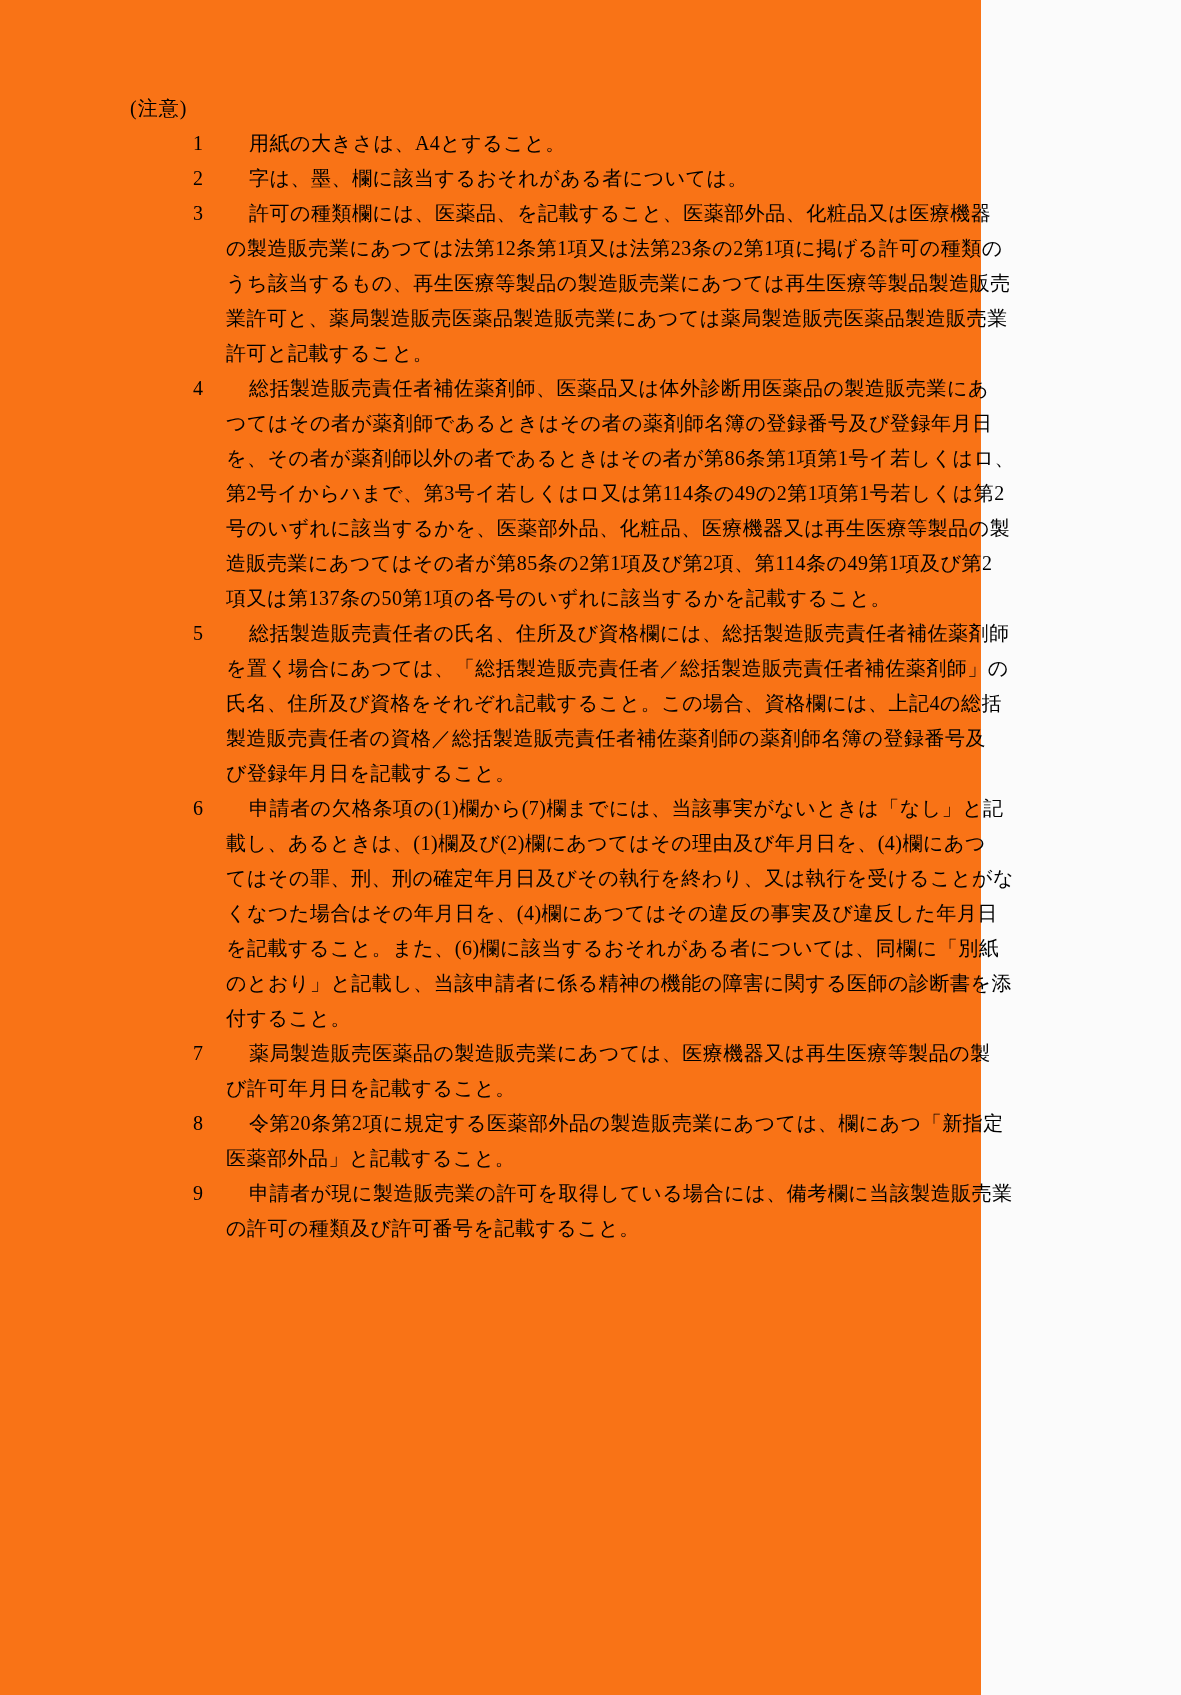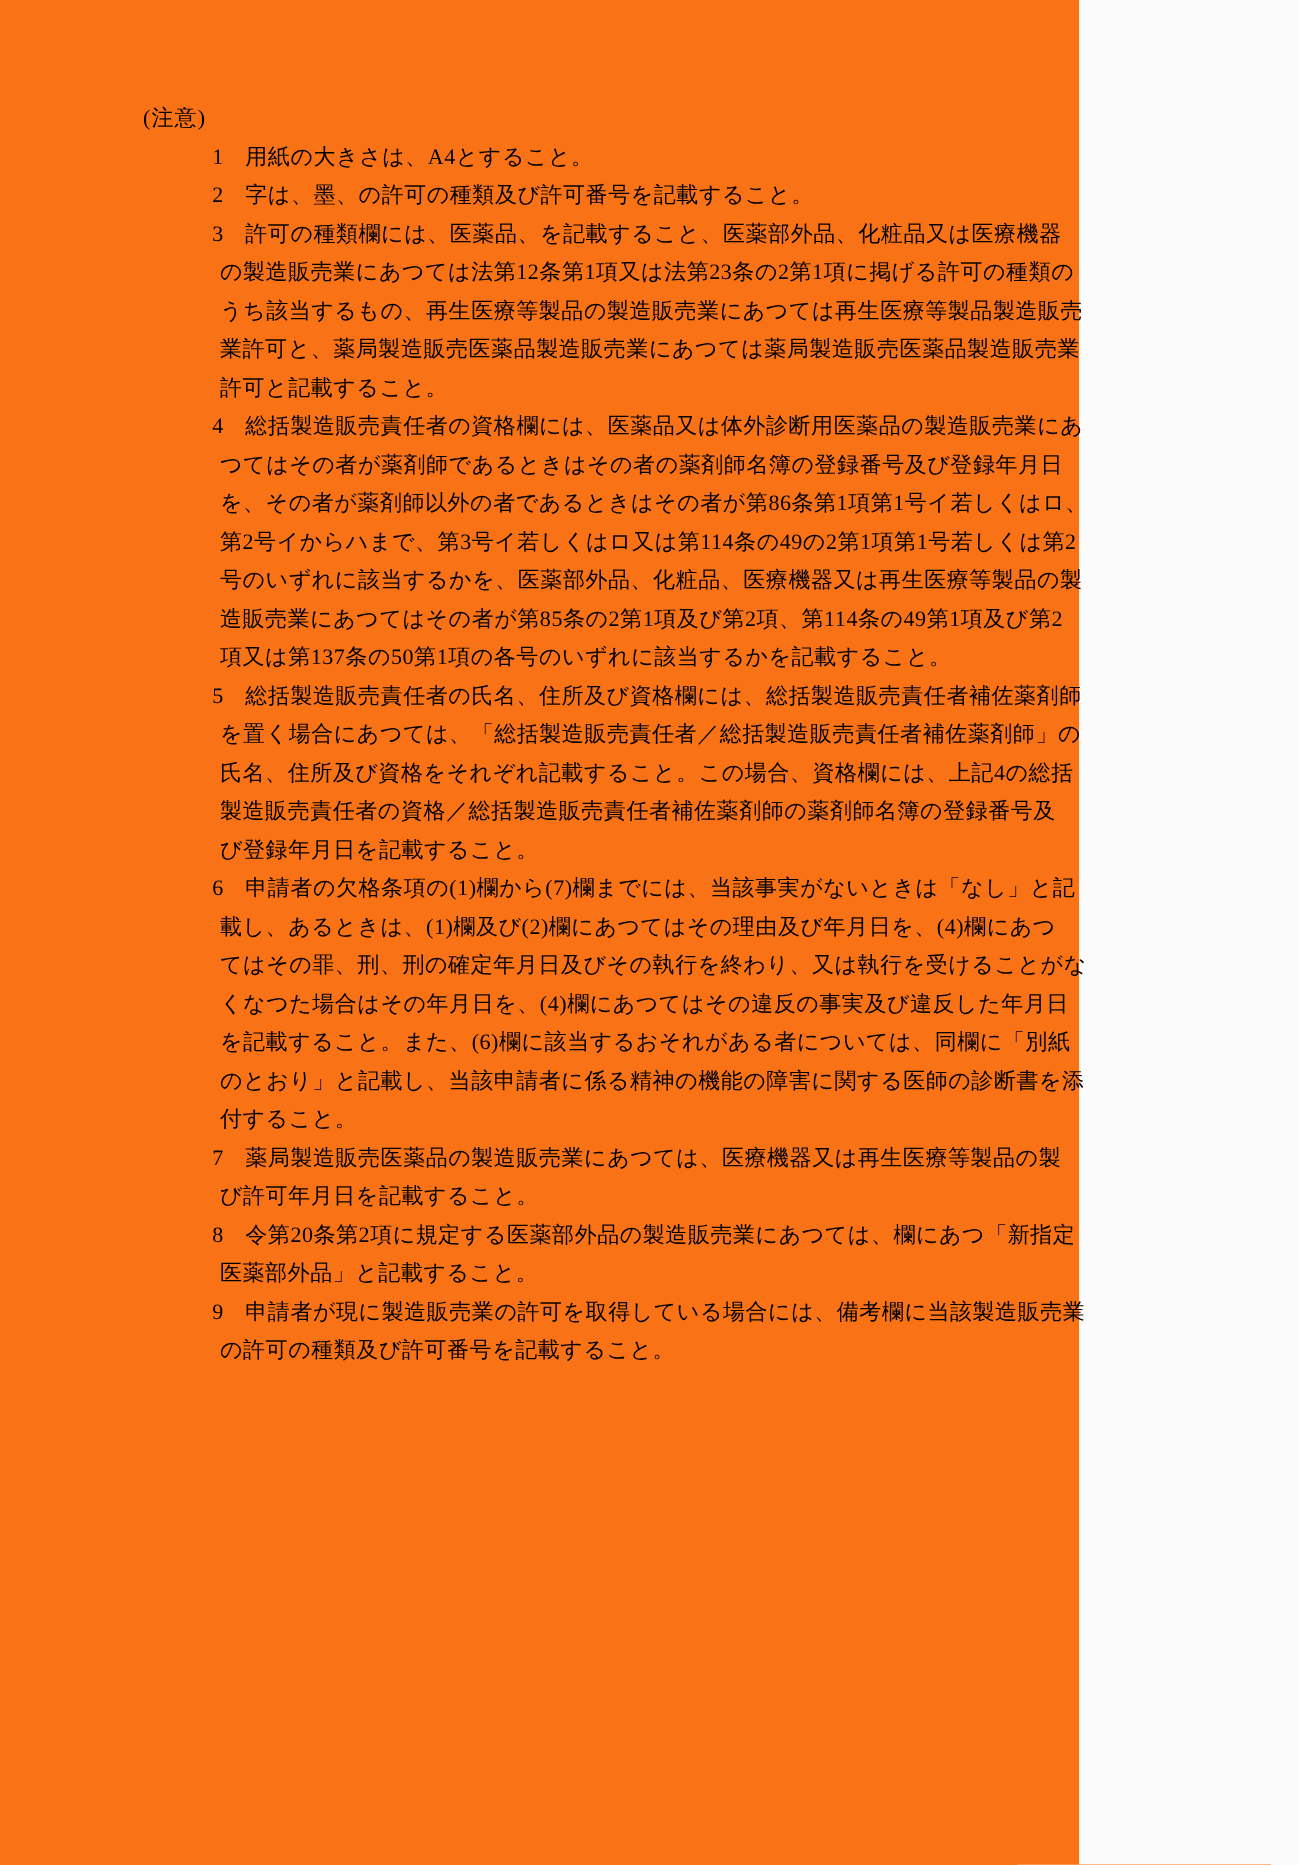--- a/index.html
+++ b/index.html
@@ -42,52 +42,53 @@
     position: absolute;
     left: 63px;
     top: 0;
     font-family: "Liberation Serif", "DejaVu Serif", serif;
   }
   .note-text {
     display: block;
     white-space: pre-line;
     text-indent: 23px;
     letter-spacing: 0.5px;
+    margin-left: 26px;
   }
 </style>
 </head>
 <body>
 
 <div class="page">
   <div class="content">
 
     <div class="notice-label">(注意)</div>
 
     <div class="note-item">
       <span class="note-num">1</span>
       <span class="note-text">用紙の大きさは、A4とすること。</span>
     </div>
 
     <div class="note-item">
       <span class="note-num">2</span>
-      <span class="note-text">字は、墨、の許可の種類及び許可番号を記載すること。</span>
+      <span class="note-text">字は、墨、欄に該当するおそれがある者については。</span>
     </div>
 
     <div class="note-item">
       <span class="note-num">3</span>
       <span class="note-text">許可の種類欄には、医薬品、を記載すること、医薬部外品、化粧品又は医療機器
 の製造販売業にあつては法第12条第1項又は法第23条の2第1項に掲げる許可の種類の
 うち該当するもの、再生医療等製品の製造販売業にあつては再生医療等製品製造販売
 業許可と、薬局製造販売医薬品製造販売業にあつては薬局製造販売医薬品製造販売業
 許可と記載すること。</span>
     </div>
 
     <div class="note-item">
       <span class="note-num">4</span>
-      <span class="note-text">総括製造販売責任者の資格欄には、医薬品又は体外診断用医薬品の製造販売業にあ
+      <span class="note-text">総括製造販売責任者補佐薬剤師、医薬品又は体外診断用医薬品の製造販売業にあ
 つてはその者が薬剤師であるときはその者の薬剤師名簿の登録番号及び登録年月日
 を、その者が薬剤師以外の者であるときはその者が第86条第1項第1号イ若しくはロ、
 第2号イからハまで、第3号イ若しくはロ又は第114条の49の2第1項第1号若しくは第2
 号のいずれに該当するかを、医薬部外品、化粧品、医療機器又は再生医療等製品の製
 造販売業にあつてはその者が第85条の2第1項及び第2項、第114条の49第1項及び第2
 項又は第137条の50第1項の各号のいずれに該当するかを記載すること。</span>
     </div>
 
     <div class="note-item">
       <span class="note-num">5</span>

